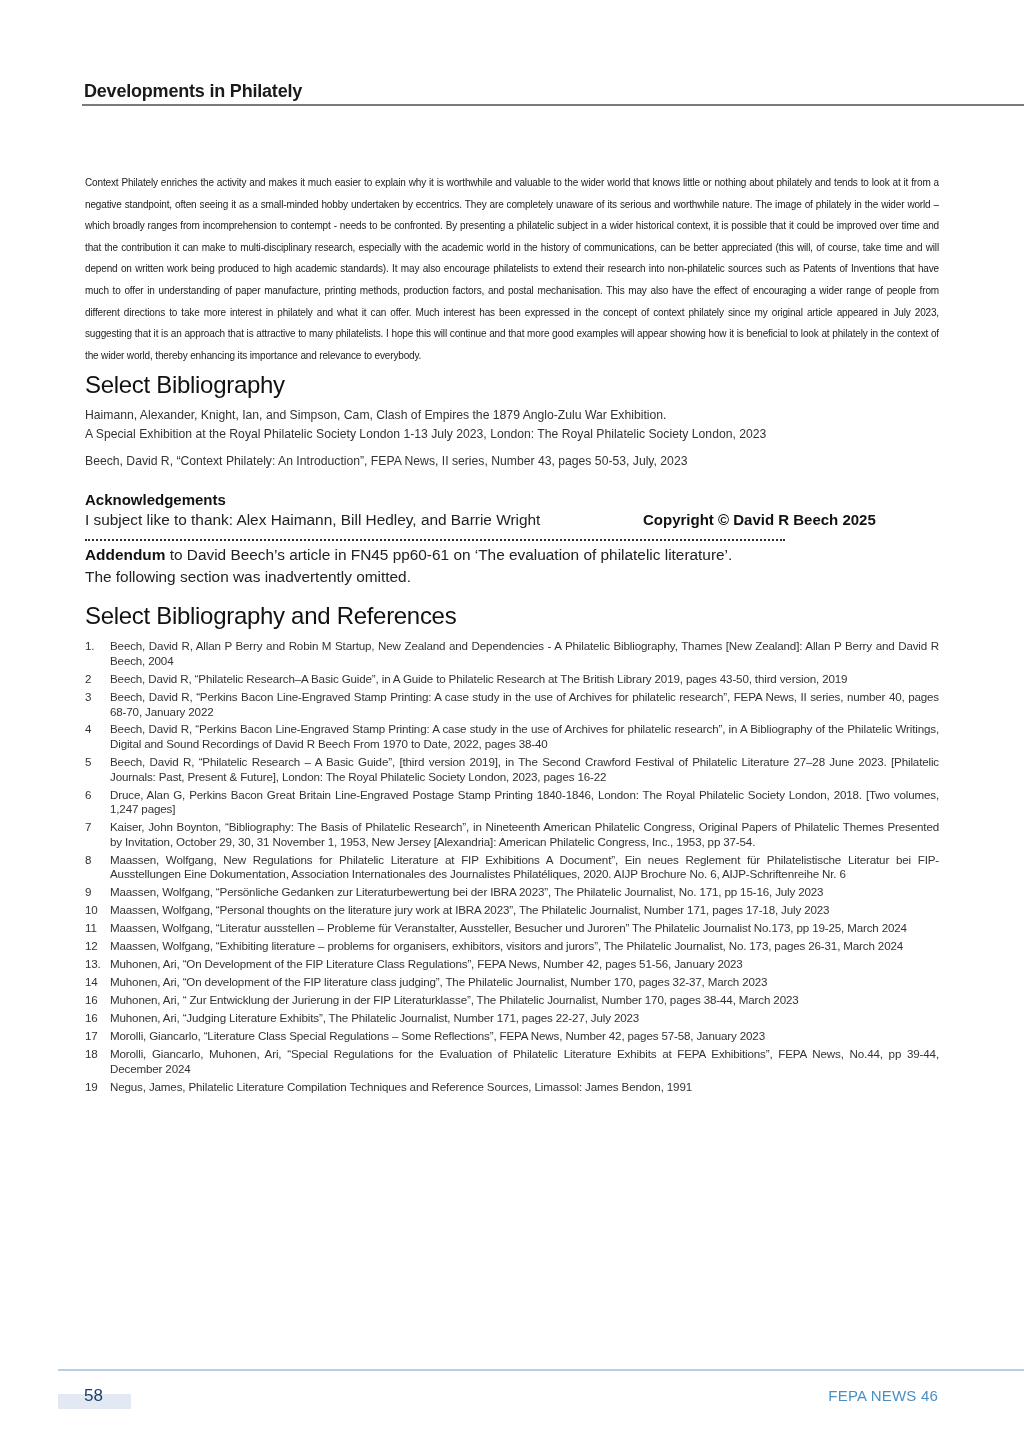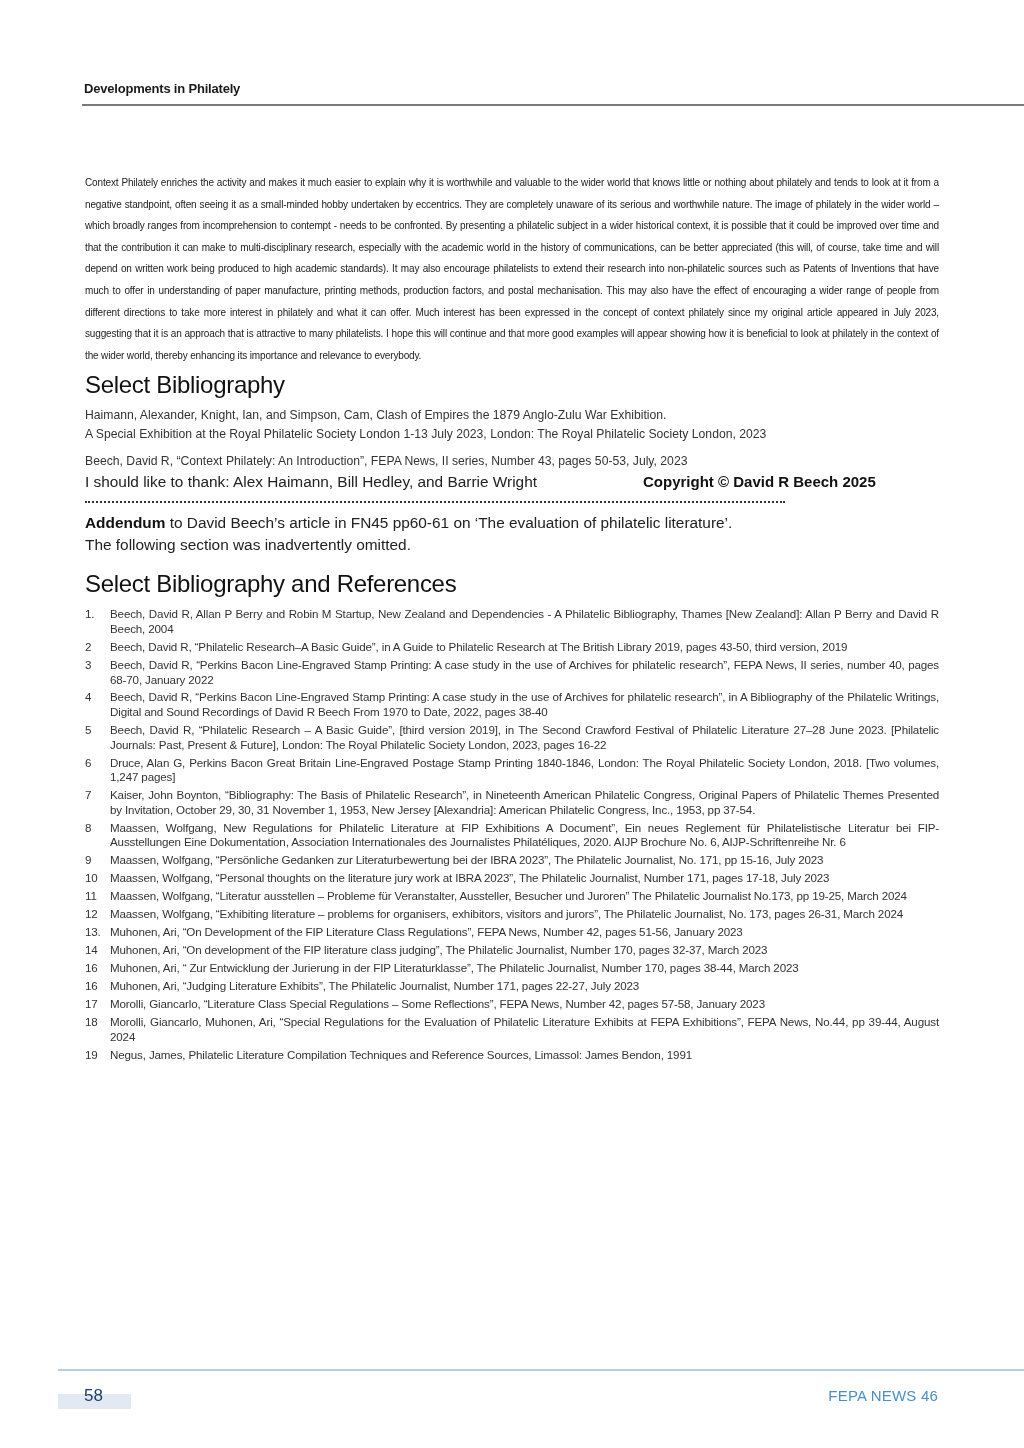--- a/index.html
+++ b/index.html
@@ -1,31 +1,31 @@
 <!DOCTYPE html>
 <html><head>
 <meta charset="utf-8">
 <style>
   html, body { margin: 0; padding: 0; background: #ffffff; }
   body { width: 1024px; height: 1448px; position: relative; overflow: hidden; color: #1a1a1a; font-family: "Liberation Sans", sans-serif; }
-  .page-header { position: absolute; left: 84px; top: 81px; font-size: 13px; font-weight: bold; color: #1a1a1a; letter-spacing: -0.2px; }
+  .page-header { position: absolute; left: 84px; top: 81px; font-size: 18px; font-weight: bold; color: #1a1a1a; letter-spacing: -0.2px; }
   .header-rule { position: absolute; left: 82px; top: 104px; width: 942px; height: 2px; background: #7a7a7a; }
 
   .content { position: absolute; left: 85px; top: 172px; width: 854px; }
   h2.section { font-weight: normal; font-size: 24px; margin: 0; color: #111; letter-spacing: -0.3px; line-height: 30px; }
   .para { font-size: 10px; line-height: 21.6px; text-align: justify; margin: 0; letter-spacing: -0.15px; color: #222; }
   .bib { font-size: 12.2px; line-height: 19px; color: #333; margin: 0; }
   .bib-gap { height: 8px; }
 
   .ack-title { font-weight: bold; font-size: 15px; margin-top: 20px; color: #111; line-height: 18px; }
   .ack-row { display: flex; font-size: 15.4px; line-height: 22px; color: #222; }
   .ack-text { width: 558px; }
   .copyright { font-weight: bold; color: #111; font-size: 15px; }
   .dots { margin-top: 8px; height: 2px; width: 700px; border-top: 2px dotted #333; }
-  .addendum { font-size: 15.4px; line-height: 21.5px; margin-top: 7px; color: #222; }
+  .addendum { font-size: 15.4px; line-height: 21.5px; margin-top: 1px; color: #222; }
   .addendum b { color: #111; }
 
   ol.refs { list-style: none; margin: 8px 0 0 0; padding: 0; }
   ol.refs li { display: flex; font-size: 11.6px; line-height: 14.6px; color: #333; margin-bottom: 3.4px; letter-spacing: -0.15px; }
   ol.refs li .num { width: 25px; flex: none; }
   ol.refs li .txt { flex: 1; text-align: justify; }
 
   .footer-rule { position: absolute; left: 58px; top: 1369px; width: 966px; height: 2px; background: #b8cfe3; }
   .page-box { position: absolute; left: 58px; top: 1394px; width: 73px; height: 15px; background: #e3e9f3; }
   .page-num { position: absolute; left: 84px; top: 1386px; font-size: 17px; color: #1f3d6b; }
@@ -41,22 +41,23 @@
   <p class="para">Context Philately enriches the activity and makes it much easier to explain why it is worthwhile and valuable to the wider world that knows little or nothing about philately and tends to look at it from a negative standpoint, often seeing it as a small-minded hobby undertaken by eccentrics. They are completely unaware of its serious and worthwhile nature. The image of philately in the wider world – which broadly ranges from incomprehension to contempt - needs to be confronted. By presenting a philatelic subject in a wider historical context, it is possible that it could be improved over time and that the contribution it can make to multi-disciplinary research, especially with the academic world in the history of communications, can be better appreciated (this will, of course, take time and will depend on written work being produced to high academic standards). It may also encourage philatelists to extend their research into non-philatelic sources such as Patents of Inventions that have much to offer in understanding of paper manufacture, printing methods, production factors, and postal mechanisation. This may also have the effect of encouraging a wider range of people from different directions to take more interest in philately and what it can offer. Much interest has been expressed in the concept of context philately since my original article appeared in July 2023, suggesting that it is an approach that is attractive to many philatelists. I hope this will continue and that more good examples will appear showing how it is beneficial to look at philately in the context of the wider world, thereby enhancing its importance and relevance to everybody.</p>
 
   <h2 class="section" style="margin-top:4px;">Select Bibliography</h2>
   <div style="margin-top:6px;">
     <p class="bib">Haimann, Alexander, Knight, Ian, and Simpson, Cam, Clash of Empires the 1879 Anglo-Zulu War Exhibition.</p>
     <p class="bib">A Special Exhibition at the Royal Philatelic Society London 1-13 July 2023, London: The Royal Philatelic Society London, 2023</p>
     <div class="bib-gap"></div>
     <p class="bib">Beech, David R, “Context Philately: An Introduction”, FEPA News, II series, Number 43, pages 50-53, July, 2023</p>
   </div>
 
+  <div class="ack-title">Acknowledgements</div>
   <div class="ack-row">
-    <span class="ack-text">I should like to thank: Alex Haimann, Bill Hedley, and Barrie Wright</span>
+    <span class="ack-text">I subject like to thank: Alex Haimann, Bill Hedley, and Barrie Wright</span>
     <span class="copyright">Copyright © David R Beech 2025</span>
   </div>
 
   <div class="dots"></div>
 
   <div class="addendum">
     <b>Addendum</b><span> to David Beech’s article in FN45 pp60-61 on ‘The evaluation of philatelic literature’.</span><br>
     <span>The following section was inadvertently omitted.</span>
   </div>
 
@@ -125,21 +126,21 @@
       <li>
         <span class="num">16</span>
         <span class="txt">Muhonen, Ari, “Judging Literature Exhibits”, The Philatelic Journalist, Number 171, pages 22-27, July 2023</span>
       </li>
       <li>
         <span class="num">17</span>
         <span class="txt">Morolli, Giancarlo, “Literature Class Special Regulations – Some Reflections”, FEPA News, Number 42, pages 57-58, January 2023</span>
       </li>
       <li>
         <span class="num">18</span>
-        <span class="txt">Morolli, Giancarlo, Muhonen, Ari, “Special Regulations for the Evaluation of Philatelic Literature Exhibits at FEPA Exhibitions”, FEPA News, No.44, pp 39-44, August 2024</span>
+        <span class="txt">Morolli, Giancarlo, Muhonen, Ari, “Special Regulations for the Evaluation of Philatelic Literature Exhibits at FEPA Exhibitions”, FEPA News, No.44, pp 39-44, December 2024</span>
       </li>
       <li>
         <span class="num">19</span>
         <span class="txt">Negus, James, Philatelic Literature Compilation Techniques and Reference Sources, Limassol: James Bendon, 1991</span>
       </li>
     </ol>
 </div>
 
 <div class="footer-rule"></div>
 <div class="page-box"></div>

